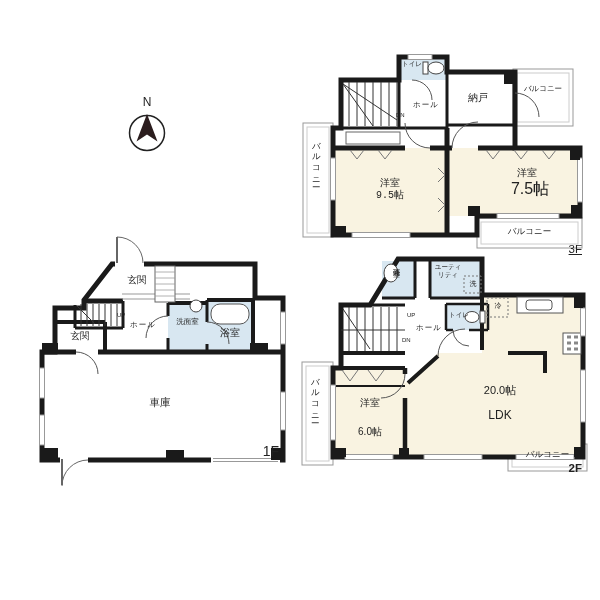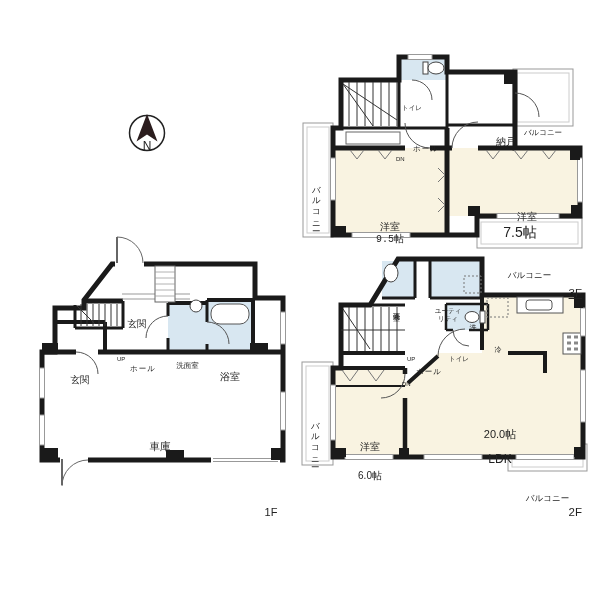--- a/index.html
+++ b/index.html
@@ -1,20 +1,20 @@
 <!DOCTYPE html>
 <html><head>
 <meta charset="utf-8">
 <style>
   html,body{margin:0;padding:0;background:#fff;}
   #canvas{position:relative;width:600px;height:600px;background:#ffffff;overflow:hidden;
           font-family:"Liberation Sans", sans-serif;}
   #plan-svg{position:absolute;left:0;top:0;}
   .lbl{position:absolute;color:#222;text-align:center;line-height:1.15;white-space:pre;
-       font-family:"Liberation Sans", sans-serif;margin-top:44px;}
+       font-family:"Liberation Sans", sans-serif;}
   .vert{writing-mode:vertical-rl;text-orientation:upright;letter-spacing:2px;text-align:left;}
   .right{text-align:right;}
   .small{font-size:6px;}
 </style>
 </head>
 <body>
 
 <div id="canvas">
 
 <svg id="plan-svg" width="600" height="600" viewBox="0 0 600 600">
@@ -194,49 +194,49 @@
     <rect x="166" y="450" width="18" height="10" fill="#1a1a1a"></rect>
     <rect x="271" y="448" width="14" height="12" fill="#1a1a1a"></rect>
   </g>
 </svg>
 
   <div class="lbl" style="left:140px;top:96px;width:14px;font-size:12px;">N</div>
 
   <div class="lbl" style="left:399px;top:60px;width:26px;font-size:6.5px;">トイレ</div>
   <div class="lbl" style="left:406px;top:101px;width:40px;font-size:7.5px;letter-spacing:1px;">ホール</div>
   <div class="lbl small" style="left:396px;top:112px;width:14px;text-align:left;">DN</div>
-  <div class="lbl" style="left:476px;top:92px;width:60px;font-size:10px;">納戸</div>
+  <div class="lbl" style="left:448px;top:92px;width:60px;font-size:10px;">納戸</div>
   <div class="lbl" style="left:360px;top:177px;width:60px;font-size:10px;">洋室</div>
   <div class="lbl" style="left:360px;top:190px;width:60px;font-size:10px;font-family:Liberation Mono, monospace;">9.5帖</div>
   <div class="lbl" style="left:497px;top:167px;width:60px;font-size:10px;">洋室</div>
-  <div class="lbl" style="left:490px;top:180px;width:60px;font-size:14px;">7.5帖</div>
+  <div class="lbl" style="left:500px;top:180px;width:60px;font-size:16px;">7.5帖</div>
   <div class="lbl vert" style="left:311px;top:136px;height:92px;font-size:8.5px;">バルコニー</div>
   <div class="lbl" style="left:515px;top:85px;width:56px;font-size:7.5px;">バルコニー</div>
   <div class="lbl" style="left:480px;top:227px;width:99px;font-size:8.5px;">バルコニー</div>
   <div class="lbl right" style="left:550px;top:243px;width:32px;font-size:11.5px;text-decoration:underline;">3F</div>
 
   <div class="lbl vert" style="left:392px;top:263px;height:34px;font-size:7px;letter-spacing:1px;">洗面室</div>
   <div class="lbl" style="left:430px;top:263px;width:36px;font-size:6.5px;">ユーティ</div>
   <div class="lbl" style="left:430px;top:271px;width:36px;font-size:6.5px;">リティ</div>
   <div class="lbl" style="left:468px;top:280px;width:10px;font-size:7px;">洗</div>
   <div class="lbl" style="left:447px;top:311px;width:24px;font-size:6.5px;">トイレ</div>
   <div class="lbl small" style="left:407px;top:312px;width:14px;text-align:left;">UP</div>
   <div class="lbl small" style="left:402px;top:337px;width:14px;text-align:left;">DN</div>
   <div class="lbl" style="left:408px;top:324px;width:42px;font-size:7.5px;letter-spacing:1px;">ホール</div>
   <div class="lbl" style="left:493px;top:302px;width:10px;font-size:7px;">冷</div>
   <div class="lbl" style="left:455px;top:409px;width:90px;font-size:12px;">LDK</div>
   <div class="lbl" style="left:455px;top:384px;width:90px;font-size:11px;">20.0帖</div>
   <div class="lbl" style="left:340px;top:397px;width:60px;font-size:10px;">洋室</div>
   <div class="lbl" style="left:340px;top:426px;width:60px;font-size:10px;">6.0帖</div>
   <div class="lbl vert" style="left:310px;top:372px;height:88px;font-size:8.5px;">バルコニー</div>
   <div class="lbl" style="left:510px;top:450px;width:75px;font-size:8.5px;">バルコニー</div>
-  <div class="lbl right" style="left:550px;top:462px;width:32px;font-size:11.5px;">2F</div>
+  <div class="lbl right" style="left:550px;top:462px;width:32px;font-size:11.5px;font-weight:bold;">2F</div>
 
   <div class="lbl" style="left:112px;top:275px;width:50px;font-size:9.5px;">玄関</div>
   <div class="lbl" style="left:57px;top:331px;width:46px;font-size:9.5px;">玄関</div>
   <div class="lbl small" style="left:117px;top:312px;width:14px;text-align:left;">UP</div>
   <div class="lbl" style="left:122px;top:321px;width:42px;font-size:7.5px;letter-spacing:1px;">ホール</div>
   <div class="lbl" style="left:169px;top:318px;width:37px;font-size:7.5px;">洗面室</div>
   <div class="lbl" style="left:211px;top:327px;width:38px;font-size:10px;">浴室</div>
   <div class="lbl" style="left:130px;top:396px;width:60px;font-size:10.5px;text-align:center;">車庫</div>
-  <div class="lbl right" style="left:255px;top:462px;width:32px;font-size:11px;text-align:center;">1F</div>
+  <div class="lbl right" style="left:255px;top:443px;width:32px;font-size:14px;text-align:center;">1F</div>
 
 </div>
 
 </body></html>

